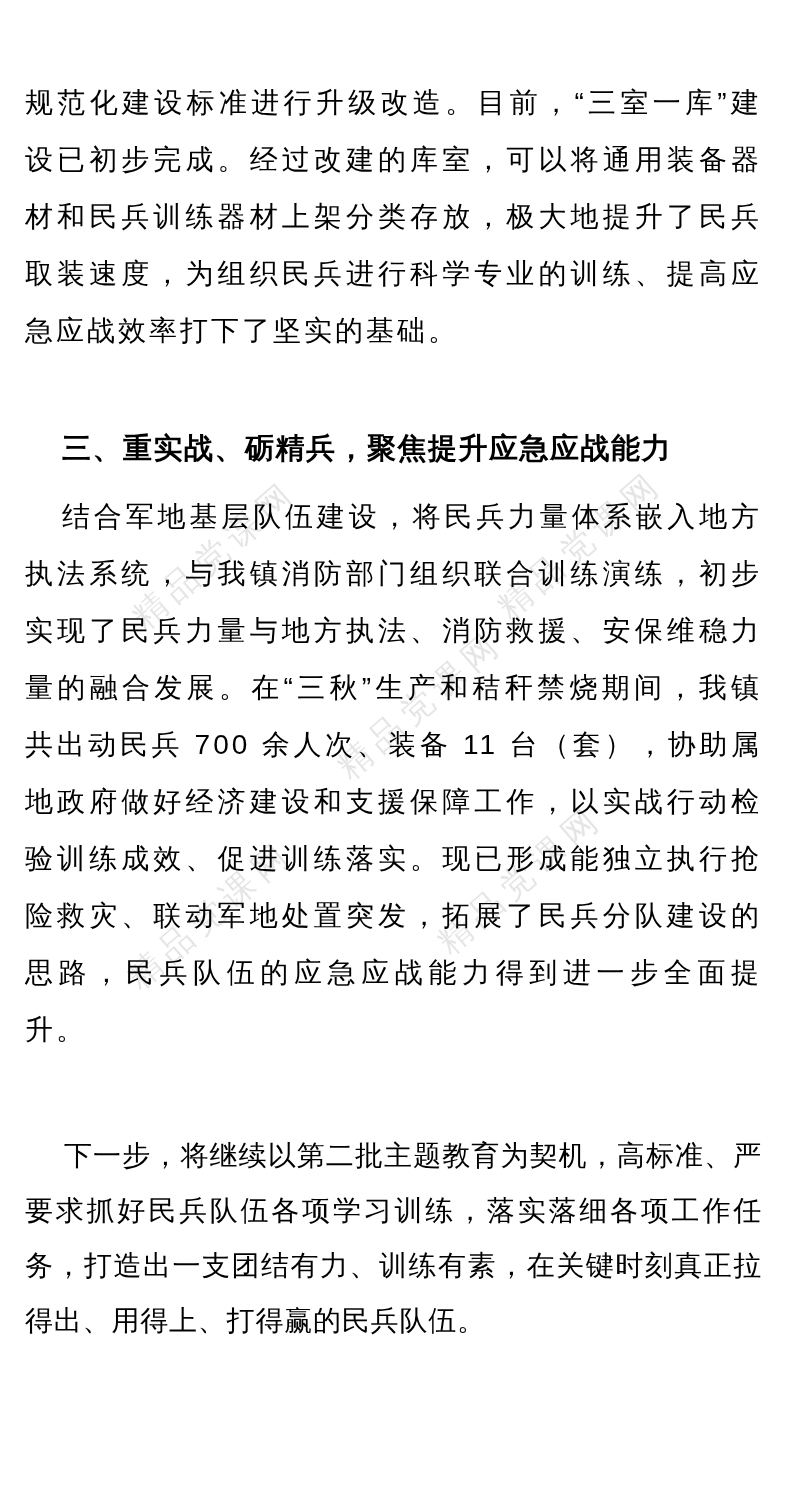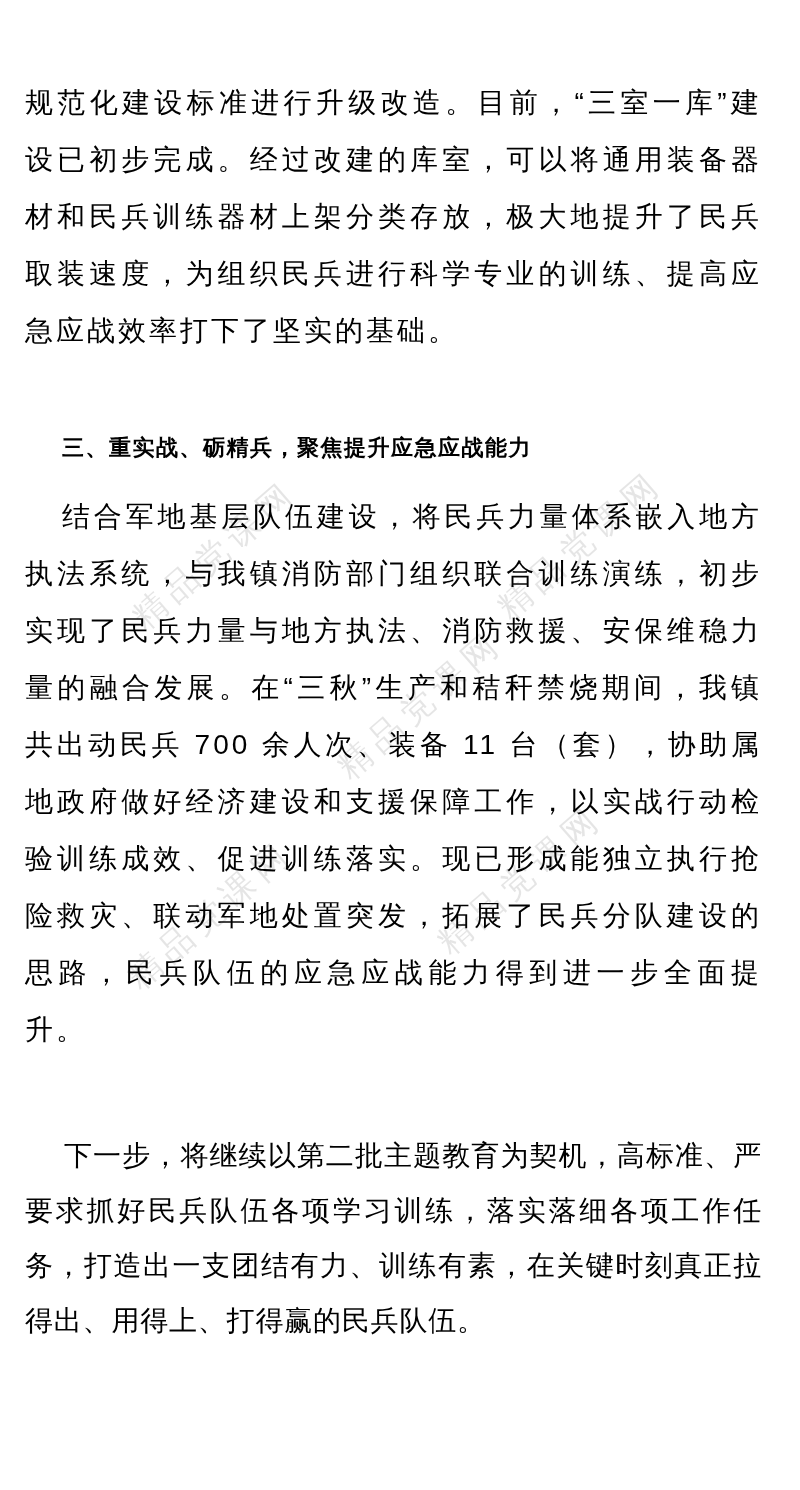--- a/index.html
+++ b/index.html
@@ -52,21 +52,21 @@
     letter-spacing: 3px;
     text-align: justify;
     font-weight: 400;
   }
   .para-continuation {
     text-indent: 0;
   }
   .section-heading {
     margin: 69px 0 0 0;
     padding-left: 37px;
-    font-size: 22px;
+    font-size: 29px;
     line-height: 40px;
     font-weight: 700;
     letter-spacing: 1.5px;
   }
   .para-section {
     margin-top: 20px;
     text-indent: 37px;
   }
   .para-closing {
     margin-top: 70px;

